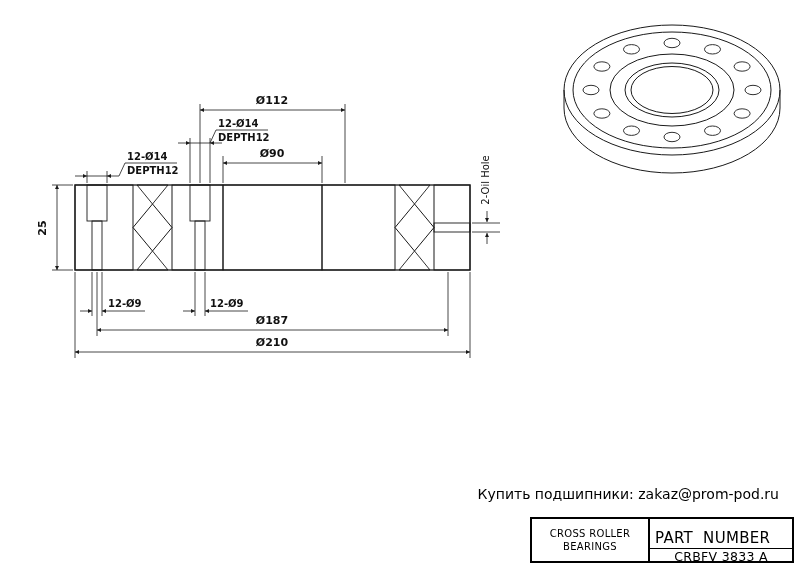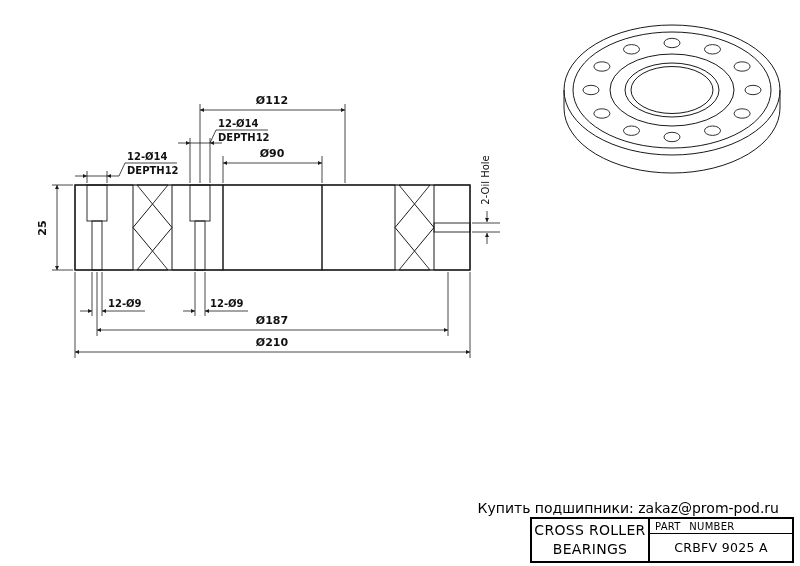--- a/index.html
+++ b/index.html
@@ -13,37 +13,37 @@
   svg.drawing { position:absolute; left:0; top:0; display:block; }
 
   
   .dt  { font-family:"DejaVu Sans",sans-serif; font-size:11px; font-weight:bold; fill:#111; }
   .dts { font-family:"DejaVu Sans",sans-serif; font-size:10px; font-weight:bold; fill:#111; }
   .dtr { font-family:"DejaVu Sans",sans-serif; font-size:10px; font-weight:normal; fill:#111; }
   .dl  { stroke:#1a1a1a; stroke-width:0.8; fill:none; }
   .ol  { stroke:#1a1a1a; fill:none; }
 
   .contact {
-    position:absolute; top:500px; right:21px;
+    position:absolute; top:486px; right:21px;
     font-size:14px; color:#000; white-space:nowrap;text-align:center;
   }
 
   .title-block {
     position:absolute; left:530px; top:517px; width:264px; height:46px;
     border:2px solid #000; box-sizing:border-box;
     display:flex; background:#fff;
   }
   .tb-left {
     width:118px; border-right:2px solid #000; box-sizing:border-box;
     display:flex; flex-direction:column; align-items:center; justify-content:center;
-    font-size:14px; text-align:center; line-height:1.35; letter-spacing:0.3px;
+    font-size:10px; text-align:center; line-height:1.35; letter-spacing:0.3px;
   }
   .tb-right { flex:1; display:flex; flex-direction:column; box-sizing:border-box; }
   .pn-label {
-    font-size:10px; padding:2px 5px 1px; border-bottom:1.5px solid #000;
+    font-size:15px; padding:10px 5px 1px; border-bottom:1.5px solid #000;
     word-spacing:5px; letter-spacing:0.3px;
   }
   .pn-value {
     flex:1; display:flex; align-items:center; justify-content:center;
     font-size:12.5px; letter-spacing:0.3px;
   }
 </style>
 </head>
 <body>
 
@@ -180,17 +180,17 @@
 
   <div class="contact">Купить подшипники: zakaz@prom-pod.ru</div>
 
   <div class="title-block">
     <div class="tb-left">
       <div>CROSS ROLLER</div>
       <div>BEARINGS</div>
     </div>
     <div class="tb-right">
       <div class="pn-label">PART NUMBER</div>
-      <div class="pn-value">CRBFV 9025 A</div>
+      <div class="pn-value">CRBFV 3833 A</div>
     </div>
   </div>
 
 </div>
 
 </body></html>

